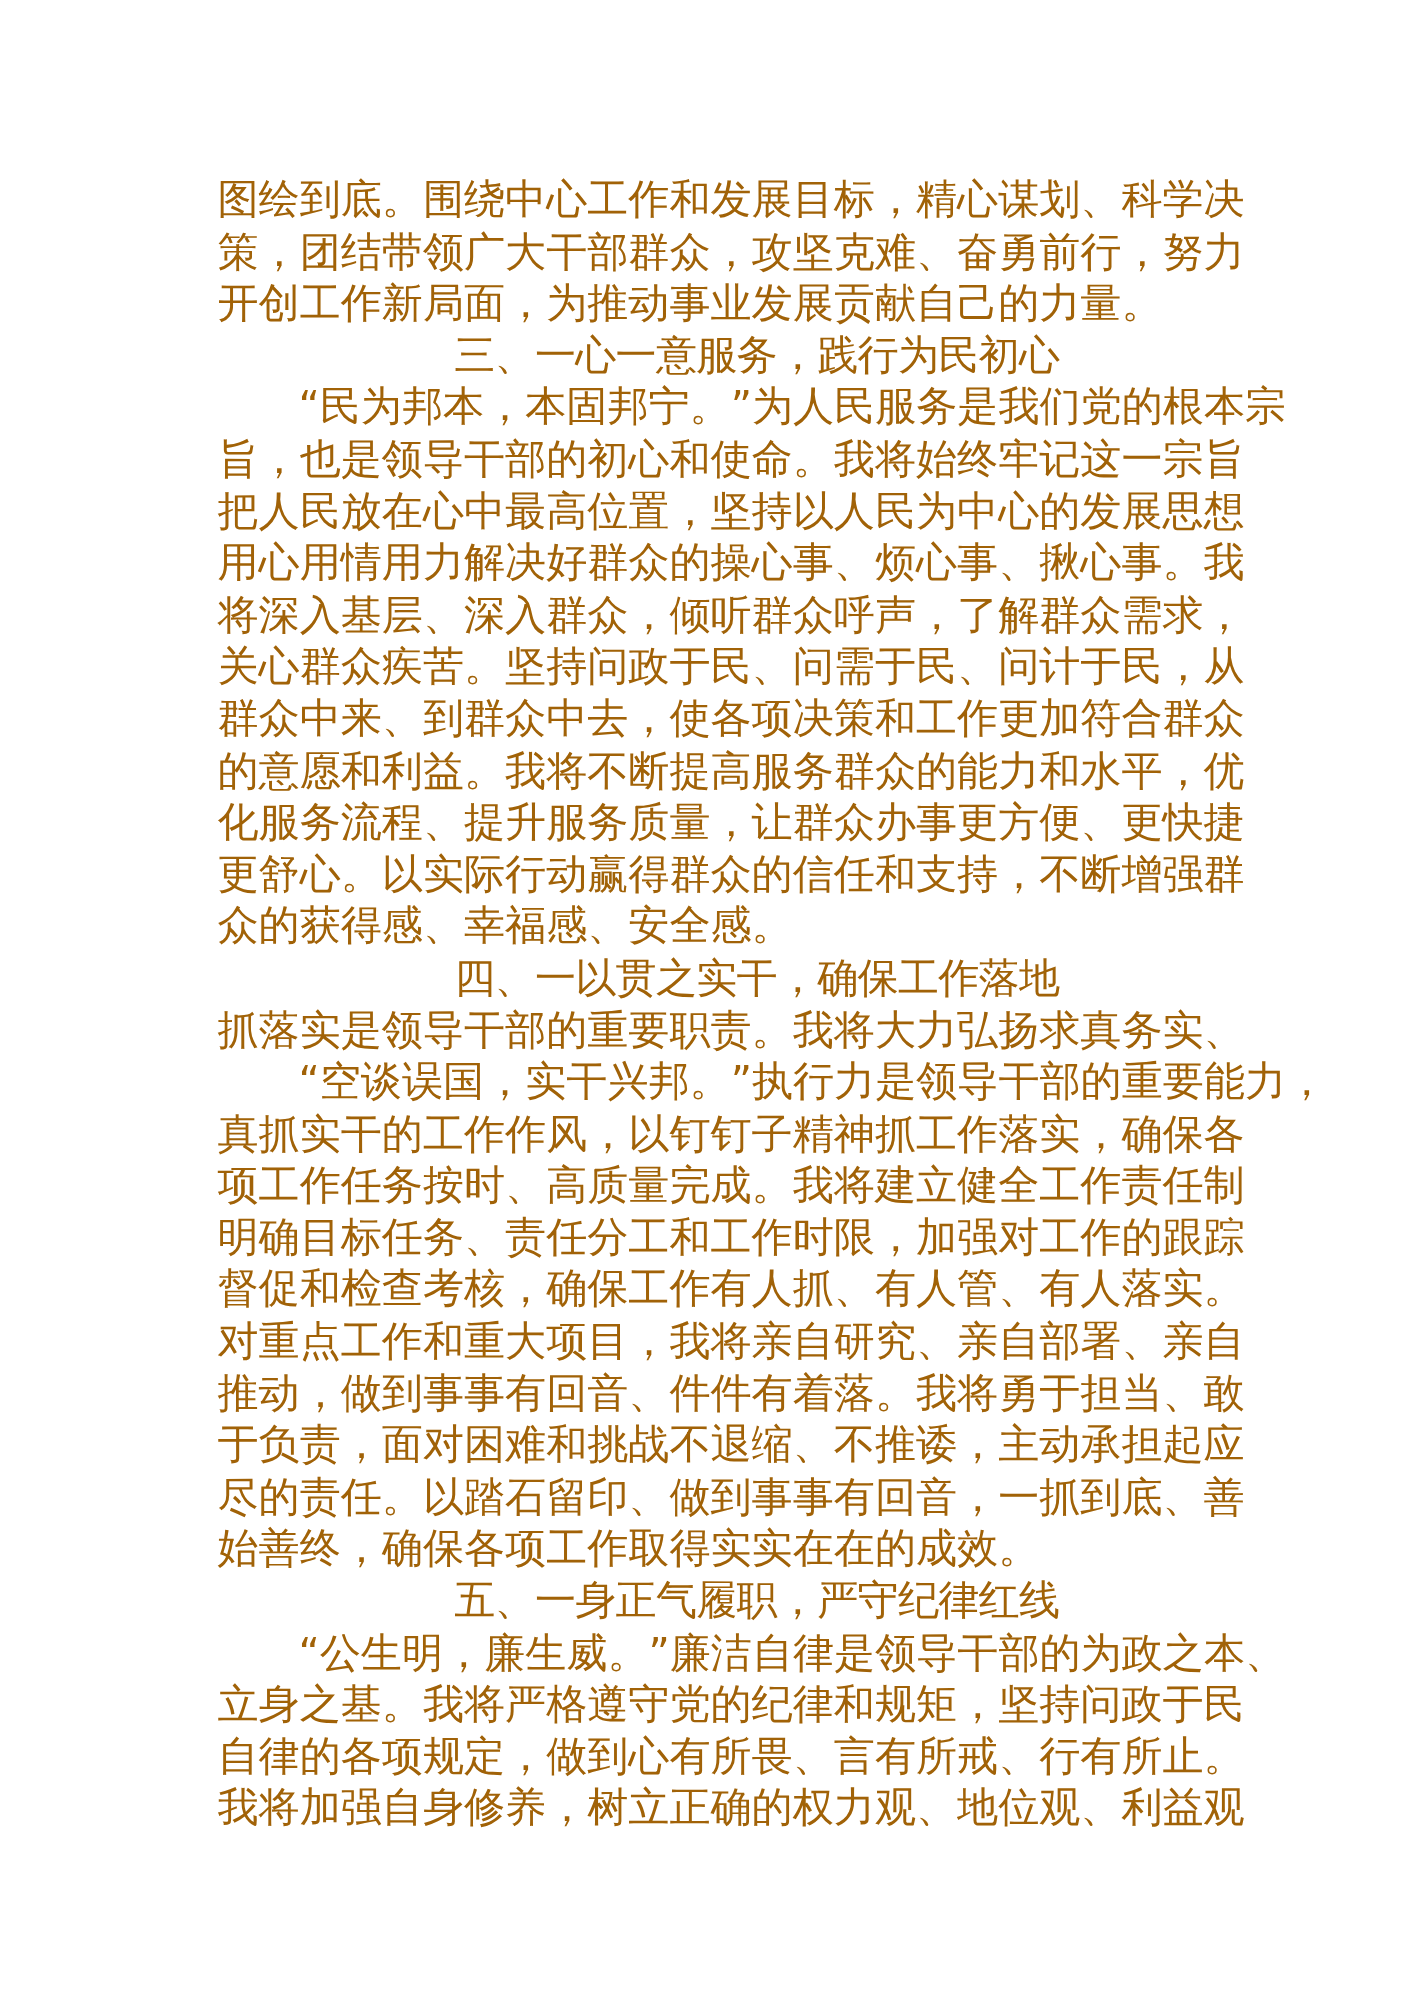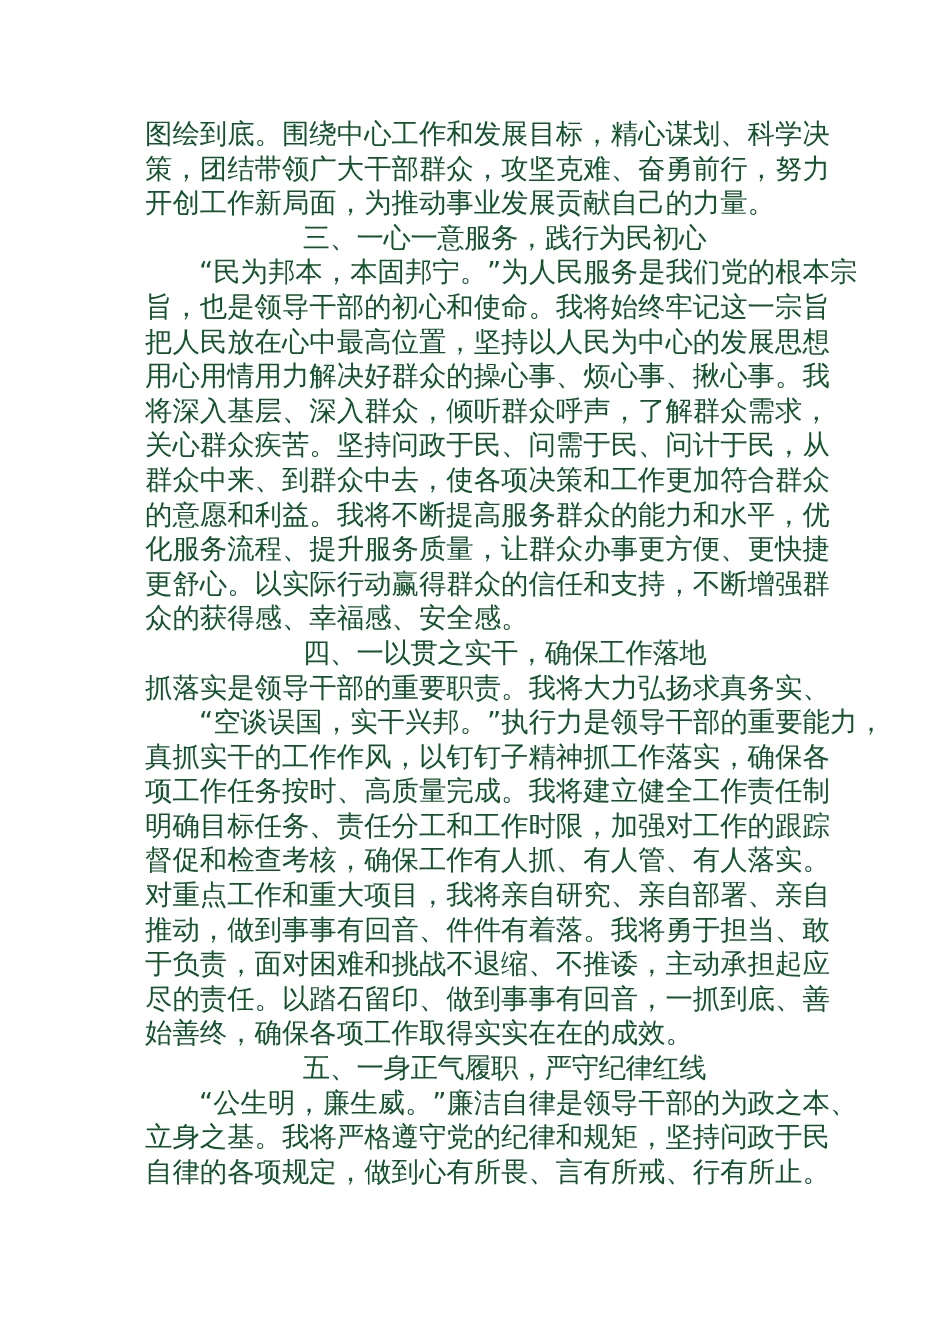--- a/index.html
+++ b/index.html
@@ -14,21 +14,21 @@
     overflow: hidden;
   }
   .page {
     position: absolute;
     left: 145px;
     top: 117px;
     width: 665px;
     font-family: "DejaVu Sans", "Liberation Sans", sans-serif;
     font-size: 27.4px;
     line-height: 34.6px;
-    color: #14532d;
+    color: #a16207;
   }
   .line {
     display: block;
     white-space: nowrap;
     height: 34.6px;
     letter-spacing: 0px;
   }
   .indent {
     padding-left: 54px;
   }
@@ -80,15 +80,16 @@
     <span class="line">尽的责任。以踏石留印、做到事事有回音，一抓到底、善</span>
     <span class="line">始善终，确保各项工作取得实实在在的成效。</span>
   </div>
 
   <div class="line heading">五、一身正气履职，严守纪律红线</div>
 
   <div>
     <span class="line indent">“公生明，廉生威。”廉洁自律是领导干部的为政之本、</span>
     <span class="line">立身之基。我将严格遵守党的纪律和规矩，坚持问政于民</span>
     <span class="line">自律的各项规定，做到心有所畏、言有所戒、行有所止。</span>
+    <span class="line">我将加强自身修养，树立正确的权力观、地位观、利益观</span>
   </div>
 
 </div>
 
 </body></html>

